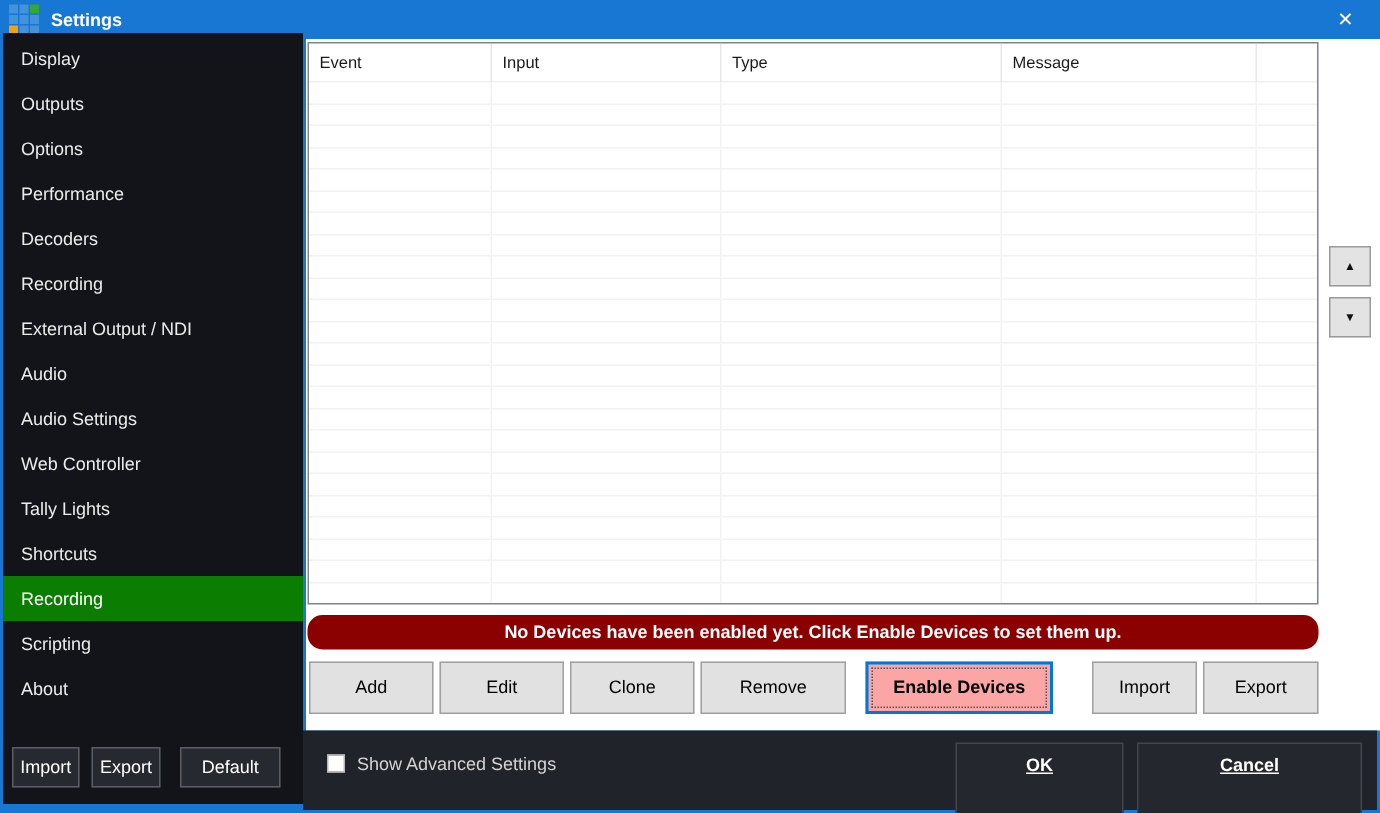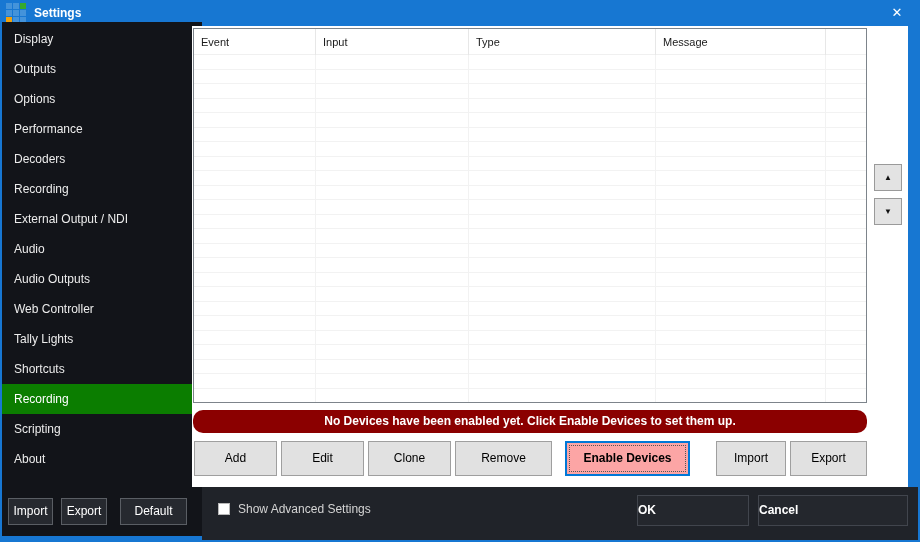--- a/index.html
+++ b/index.html
@@ -19,21 +19,21 @@
   .side-item.selected{background:var(--c-green,#0b7d00);color:#fff;}
   .sidebar-nav{padding-top:2px;}
 
   .dark-btn{position:absolute;background:#26292f;border:1px solid #5a5e64;color:#fff;font-size:12px;text-align:center;cursor:default;}
   .sfb{top:498px;height:27px;line-height:25px;}
   .sfb-0{left:8px;width:45px;}
   .sfb-1{left:61px;width:46px;}
   .sfb-2{left:120px;width:67px;}
 
   
-  .main{position:absolute;left:192px;top:26px;width:716px;height:461px;background:#fff;}
+  .main{position:absolute;left:204px;top:26px;width:716px;height:461px;background:#fff;}
 
   
   .grid-table{position:absolute;left:1px;top:2px;width:674px;height:375px;border:1px solid #7d848b;background:#fff;overflow:hidden;}
   .thead{display:flex;height:26px;border-bottom:1px solid #f0f0f0;}
   .th{height:26px;line-height:26px;padding-left:7px;font-size:11px;color:#1a1a1a;border-right:1px solid #e7e7e7;}
   .tbody{position:relative;height:347px;overflow:hidden;}
   .trow{display:flex;height:14.5px;border-bottom:1px solid #f2f2f2;}
   .td{height:100%;border-right:1px solid #f2f2f2;}
 
   
@@ -47,21 +47,21 @@
   
   .lt-btn{position:absolute;top:415px;height:35px;background:#e1e1e1;border:1px solid #9f9f9f;color:#000;font-size:12px;text-align:center;line-height:33px;cursor:default;}
   .enable-btn{position:absolute;left:373px;top:415px;width:125px;height:35px;background:#fca5a5;border:2px solid var(--c-focus,#0078d7);outline:1px dotted #555;outline-offset:-5px;color:#000;font-size:12px;font-weight:700;text-align:center;line-height:31px;cursor:default;}
   .io-0{left:524px;width:70px;}
   .io-1{left:598px;width:77px;}
 
   
   .footer{position:absolute;left:202px;top:487px;width:716px;height:53px;background:#202329;}
   .checkbox{position:absolute;left:16px;top:16px;width:12px;height:12px;background:#fff;border:1px solid #b8b8b8;cursor:default;}
   .cb-label{position:absolute;left:36px;top:10px;height:24px;line-height:24px;color:#d4d4d4;font-size:12px;}
-  .ok-btn,.cancel-btn{position:absolute;top:8px;height:31px;background:#24272d;border:1px solid #41454d;color:#fff;font-weight:700;font-size:12px;line-height:29px;cursor:default;}
+  .ok-btn,.cancel-btn{position:absolute;top:8px;height:48px;background:#24272d;border:1px solid #41454d;color:#fff;font-weight:700;font-size:12px;text-align:center;line-height:29px;cursor:default;text-decoration:underline;}
   .ok-btn{left:435px;width:112px;}
   .cancel-btn{left:556px;width:150px;}
 </style>
 </head>
 <body>
 
 <div class="window" style="--c-titlebar: #1777d2; --c-green: #0b7d00; --c-red: #8b0000; --c-focus: #0078d7;">
 
   <div class="titlebar">
     <div class="app-icon" id="app-icon">
@@ -82,21 +82,21 @@
   <div class="sidebar">
     <div class="sidebar-nav" id="sidebar-nav">
         <div class="side-item">Display</div>
         <div class="side-item">Outputs</div>
         <div class="side-item">Options</div>
         <div class="side-item">Performance</div>
         <div class="side-item">Decoders</div>
         <div class="side-item">Recording</div>
         <div class="side-item">External Output / NDI</div>
         <div class="side-item">Audio</div>
-        <div class="side-item">Audio Outputs</div>
+        <div class="side-item">Audio Settings</div>
         <div class="side-item">Web Controller</div>
         <div class="side-item">Tally Lights</div>
         <div class="side-item">Shortcuts</div>
         <div class="side-item selected">Recording</div>
         <div class="side-item">Scripting</div>
         <div class="side-item">About</div>
       </div>
   </div>
 
   <div class="dark-btn sfb sfb-0">Import</div>

